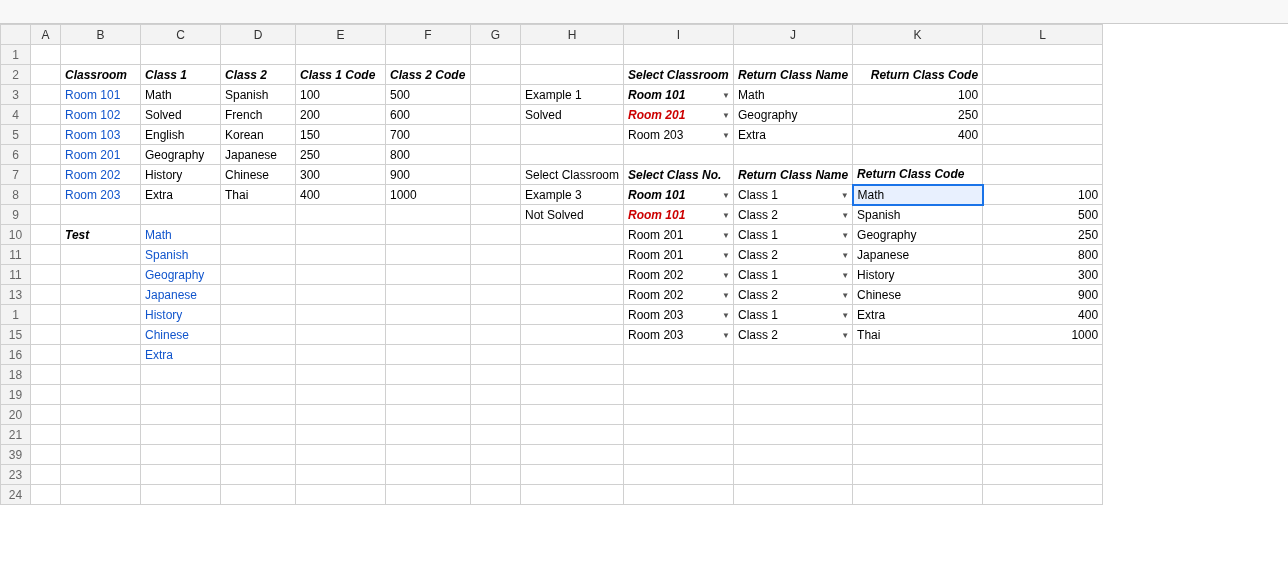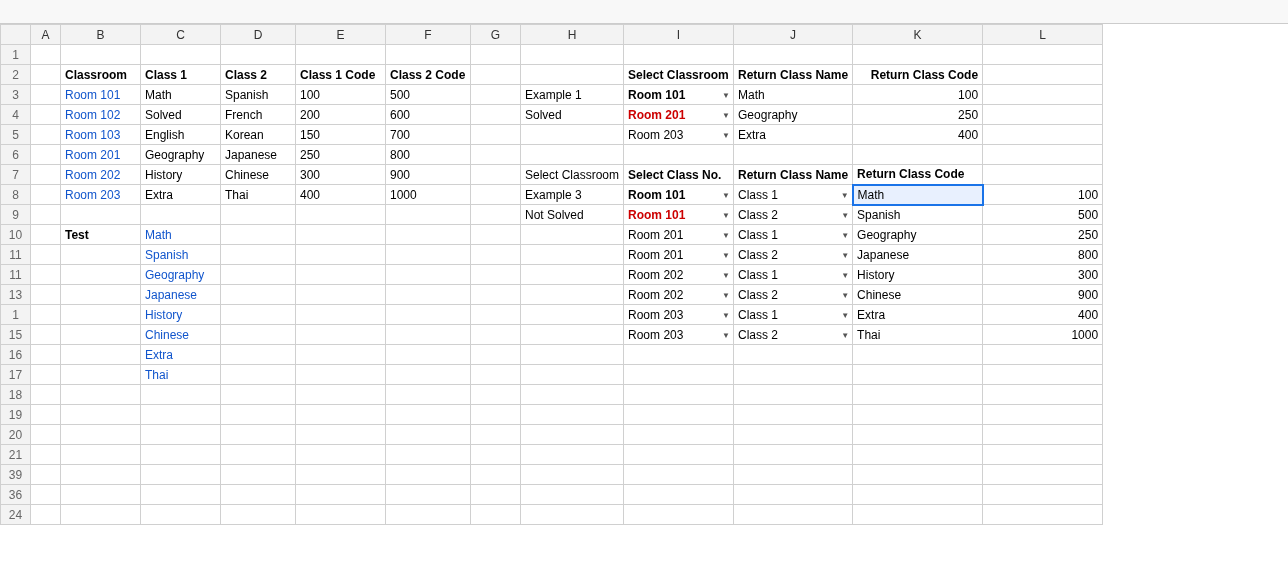--- a/index.html
+++ b/index.html
@@ -60,21 +60,21 @@
     
     .col-header {
       background: #f3f3f3;
       text-align: center;
       color: #333;
       font-weight: normal;
       height: 20px;
       border: 1px solid #d0d0d0;
     }
 
-    .bold { font-weight: bold; }
+    .bold { font-weight: bold; font-style: italic; }
     .blue { color: #1155cc; }
     .red { color: #cc0000; }
     .selected-cell {
       border: 2px solid #1a73e8 !important;
       background: #e8f0fe !important;
     }
 
     .text-right { text-align: right; }
   </style>
 </head>
@@ -354,35 +354,20 @@
           <td></td>
           <td></td>
           <td></td>
           <td></td>
           <td></td>
           <td></td>
           <td></td>
           <td></td>
         </tr>
         <tr>
-          <td class="row-header">17</td>
-          <td></td>
-          <td></td>
-          <td class="blue">Thai</td>
-          <td></td>
-          <td></td>
-          <td></td>
-          <td></td>
-          <td></td>
-          <td></td>
-          <td></td>
-          <td></td>
-          <td></td>
-        </tr>
-        <tr>
           <td class="row-header">18</td>
           <td></td>
           <td></td>
           <td></td>
           <td></td>
           <td></td>
           <td></td>
           <td></td>
           <td></td>
           <td></td>
@@ -444,21 +429,21 @@
           <td></td>
           <td></td>
           <td></td>
           <td></td>
           <td></td>
           <td></td>
           <td></td>
           <td></td>
         </tr>
         <tr>
-          <td class="row-header">36</td>
+          <td class="row-header">23</td>
           <td></td>
           <td></td>
           <td></td>
           <td></td>
           <td></td>
           <td></td>
           <td></td>
           <td></td>
           <td></td>
           <td></td>

